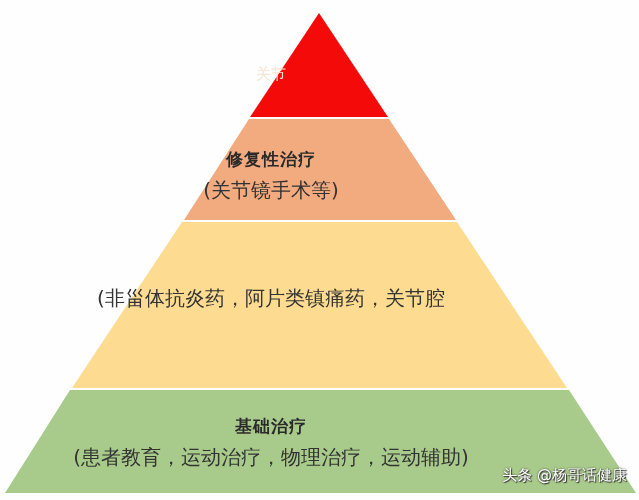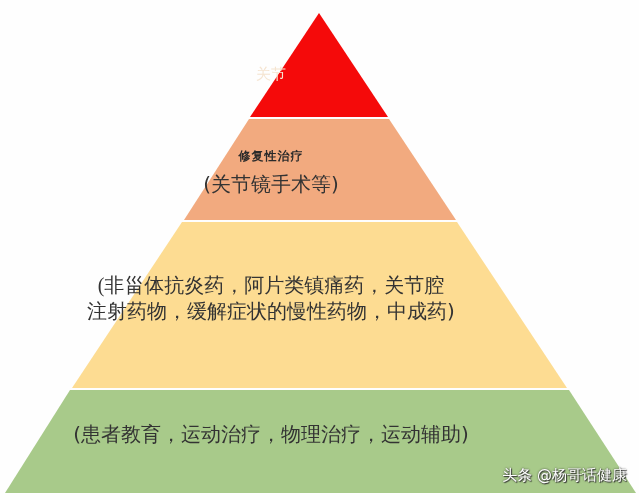--- a/index.html
+++ b/index.html
@@ -2,21 +2,21 @@
 <html><head>
 <meta charset="utf-8">
 <style>
   html, body { margin: 0; padding: 0; }
   body {
     width: 639px; height: 500px; background: #fefefe; position: relative; overflow: hidden;
     font-family: "DejaVu Sans", sans-serif;
   }
   .pyramid-svg { position: absolute; left: 0; top: 0; width: 639px; height: 500px; }
   .tier-text { position: absolute; left: 0; width: 542px; text-align: center; color: #2a2a2a; }
-  .title { font-weight: bold; font-size: 12px; letter-spacing: 1px; }
+  .title { font-weight: bold; font-size: 17px; letter-spacing: 1px; }
   .desc { font-size: 20px; line-height: 26px; color: #333; }
   .top-text { color: #f5e4d0; font-size: 15px; line-height: 22px; }
   .watermark {
     position: absolute; right: 12px; top: 466px; font-size: 15px; color: #fff;
     text-shadow: 0 0 2px #333, 1px 1px 1px #333;
     text-align: center;
   }
 </style>
 </head>
 <body>
@@ -31,21 +31,21 @@
 <div class="tier-text top-text" style="top:63px;">
   <div>关节</div>
 </div>
 
 <div class="tier-text" style="top:148px;">
   <div class="title">修复性治疗</div>
   <div class="desc" style="margin-top:6px;">(关节镜手术等)</div>
 </div>
 
 <div class="tier-text" style="top:266px;">
-  <div class="desc" style="margin-top:6px;font-family:Liberation Serif, serif;">(非甾体抗炎药，阿片类镇痛药，关节腔</div>
-  <div class="desc">注射药物，缓解症状的慢性药物，中成药)</div>
+  <div class="desc" style="margin-top:19px;">(非甾体抗炎药，阿片类镇痛药，关节腔</div>
 </div>
 
 <div class="tier-text" style="top:415px;">
+  <div class="title">基础治疗</div>
   <div class="desc" style="margin-top:6px;">(患者教育，运动治疗，物理治疗，运动辅助)</div>
 </div>
 
 <div class="watermark">头条 @杨哥话健康</div>
 
 </body></html>

